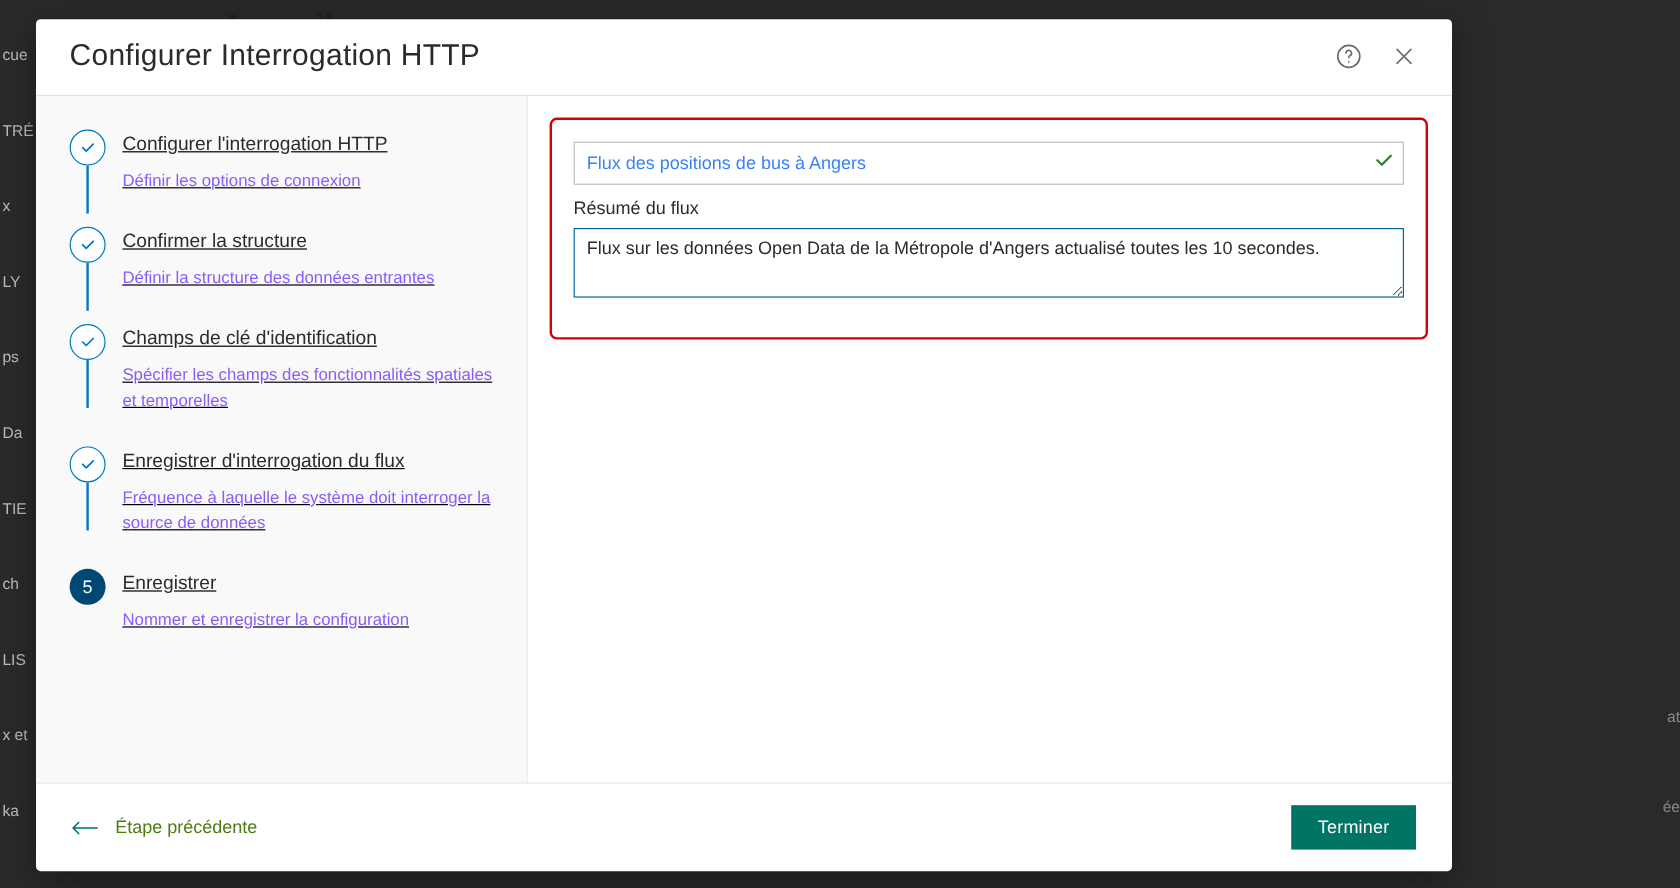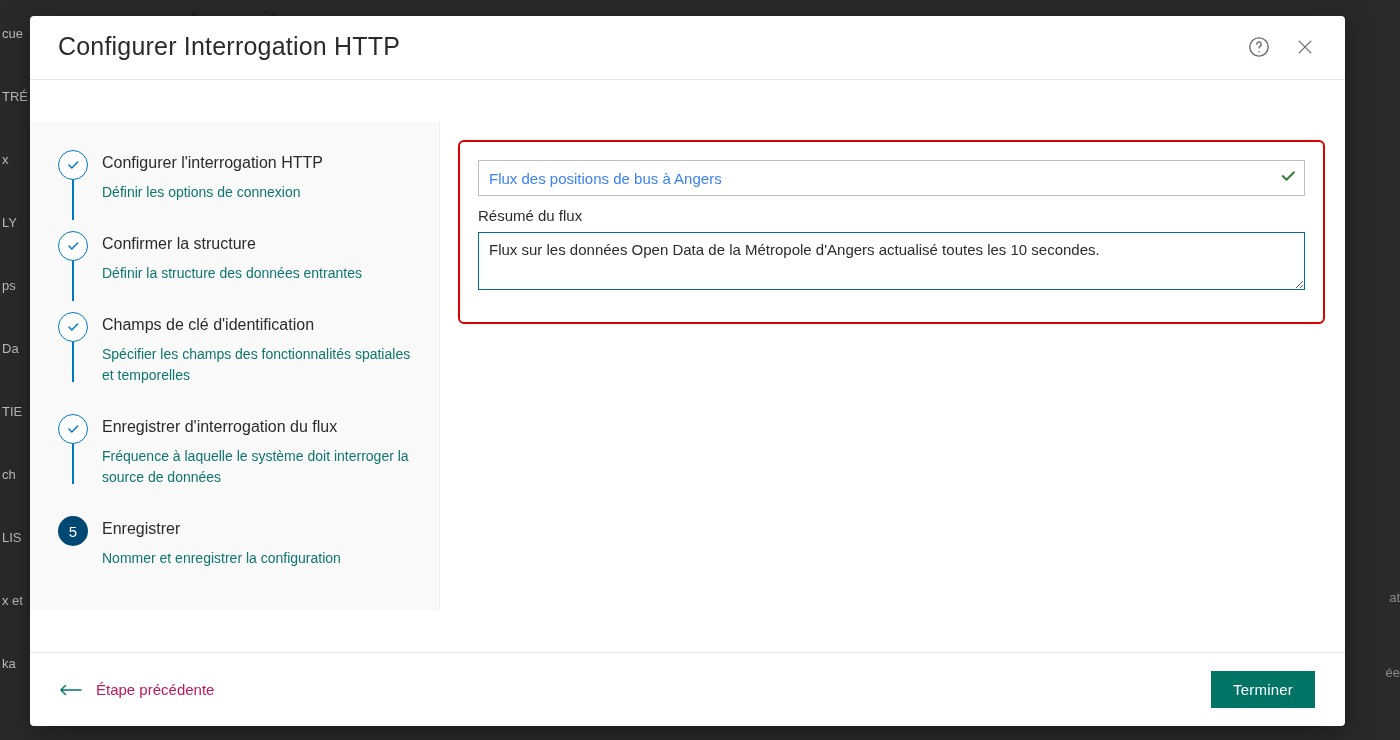--- a/index.html
+++ b/index.html
@@ -15,41 +15,40 @@
     .backdrop .bg-header {
       position: absolute;
       top: 6px; left: 185px;
       font-size: 26px; font-weight: 600; color: #222;
     }
     .backdrop .bg-side {
       position: absolute;
       left: 0; top: 0; width: 28px; height: 740px;
       display: flex; flex-direction: column;
       gap: 36px;
-      padding-top: 20px;
+      padding-top: 32px;
       color: #bdbdbd;
       font-size: 13px;
     }
     .backdrop .bg-side span { display: block; padding: 6px 2px; }
     .backdrop .bg-right {
       position: absolute;
       right: 0; top: 0; width: 12px; height: 740px;
     }
     .backdrop .bg-right span { position: absolute; right: 0; color: #888; font-size: 13px; }
     
     .modal {
       position: absolute;
       top: 16px; left: 30px;
-      width: 1315px; height: 710px;
+      width: 1180px; height: 710px;
       background: #fff;
       border-radius: 4px;
       box-shadow: 0 6px 30px rgba(0,0,0,0.4);
       display: flex;
       flex-direction: column;
-      gap: 42px;
     }
     
     .modal-header {
       display: flex;
       align-items: center;
       justify-content: space-between;
       padding: 16px 28px 18px 28px;
       border-bottom: 1px solid #e4e4e4;
     }
     .modal-title {
@@ -115,30 +114,31 @@
       width: 1.5px;
       flex: 1;
       background: #0079c1;
       min-height: 40px;
     }
     .step-text {
       padding-left: 14px;
       padding-top: 4px;
       padding-bottom: 28px;
       flex: 1;
+      text-decoration: underline;
     }
     .step-title {
       font-size: 16px;
       color: #2b2b2b;
       font-weight: 400;
       margin-bottom: 10px;
     }
     .step-desc {
       font-size: 14px;
-      color: #0f766e;
+      color: #8b5cf6;
       line-height: 1.5;
     }
     
     .main {
       flex: 1;
       padding: 18px 20px 20px 18px;
     }
     .highlight-box {
       border: 2px solid #d80000;
       border-radius: 6px;
@@ -183,21 +183,21 @@
       border-top: 1px solid #e4e4e4;
       padding: 18px 30px;
       display: flex;
       align-items: center;
       justify-content: space-between;
     }
     .back-link {
       display: flex;
       align-items: center;
       gap: 14px;
-      color: #be185d;
+      color: #4d7c0f;
       font-size: 15px;
       cursor: pointer;
     }
     .primary-btn {
       background: #007565;
       color: #fff;
       border: none;
       padding: 10px 22px;
       font-size: 15px;
       cursor: pointer;

